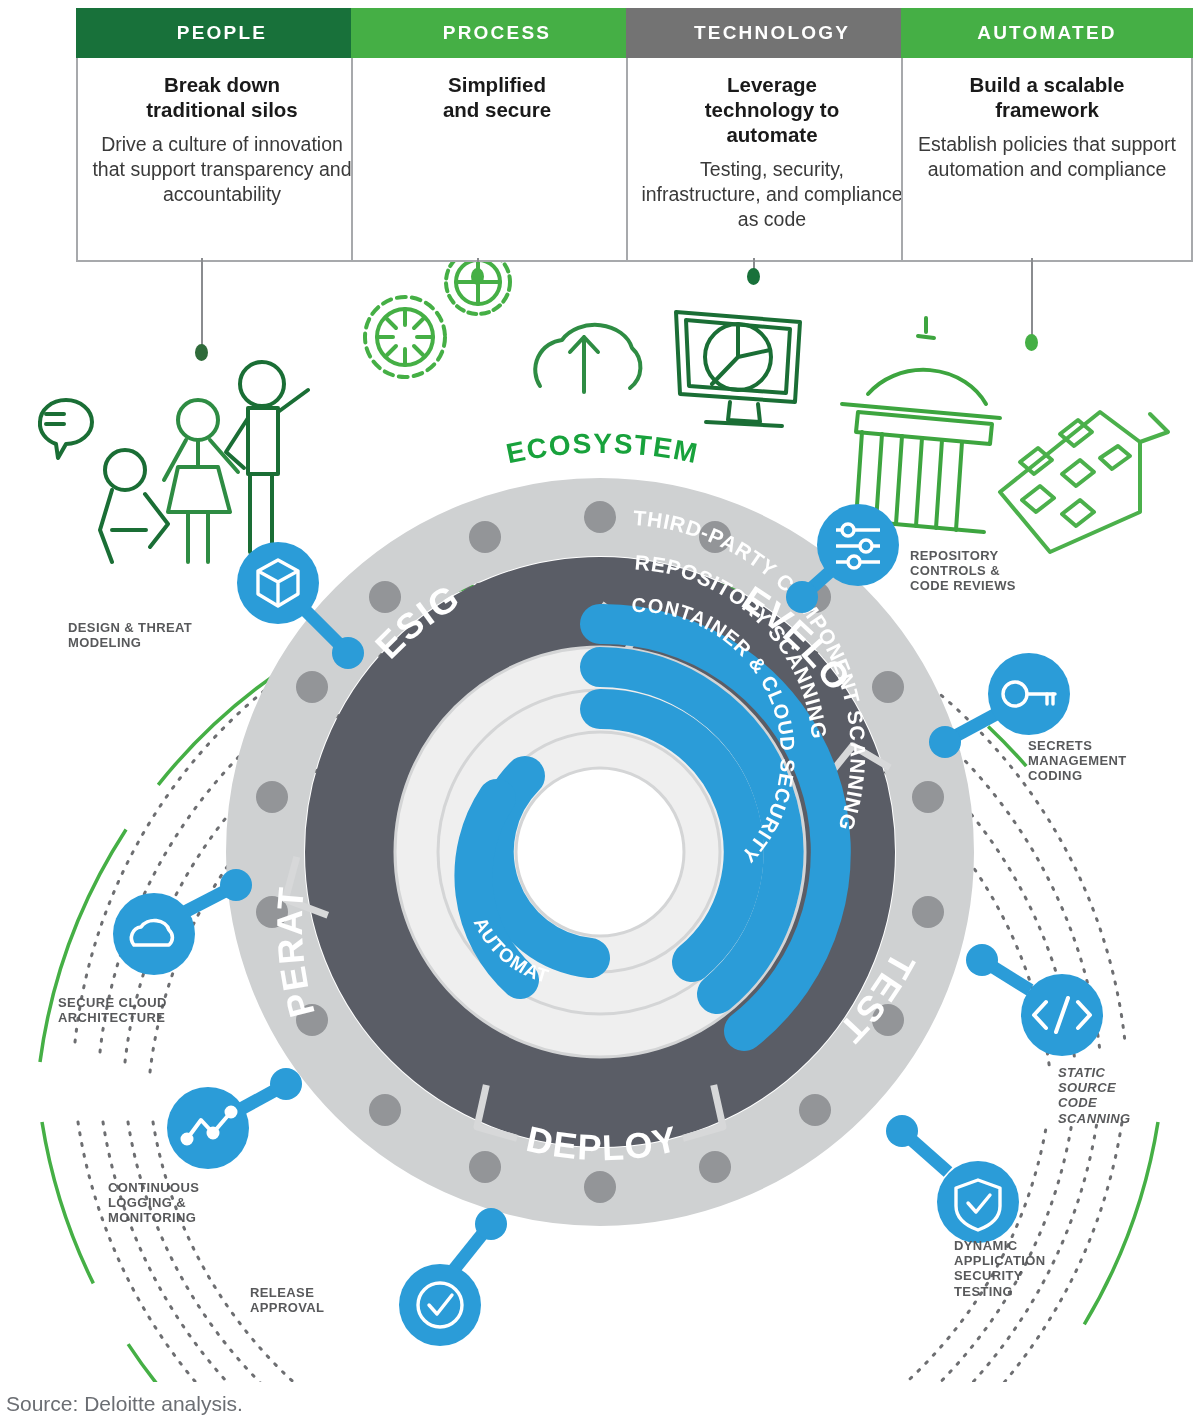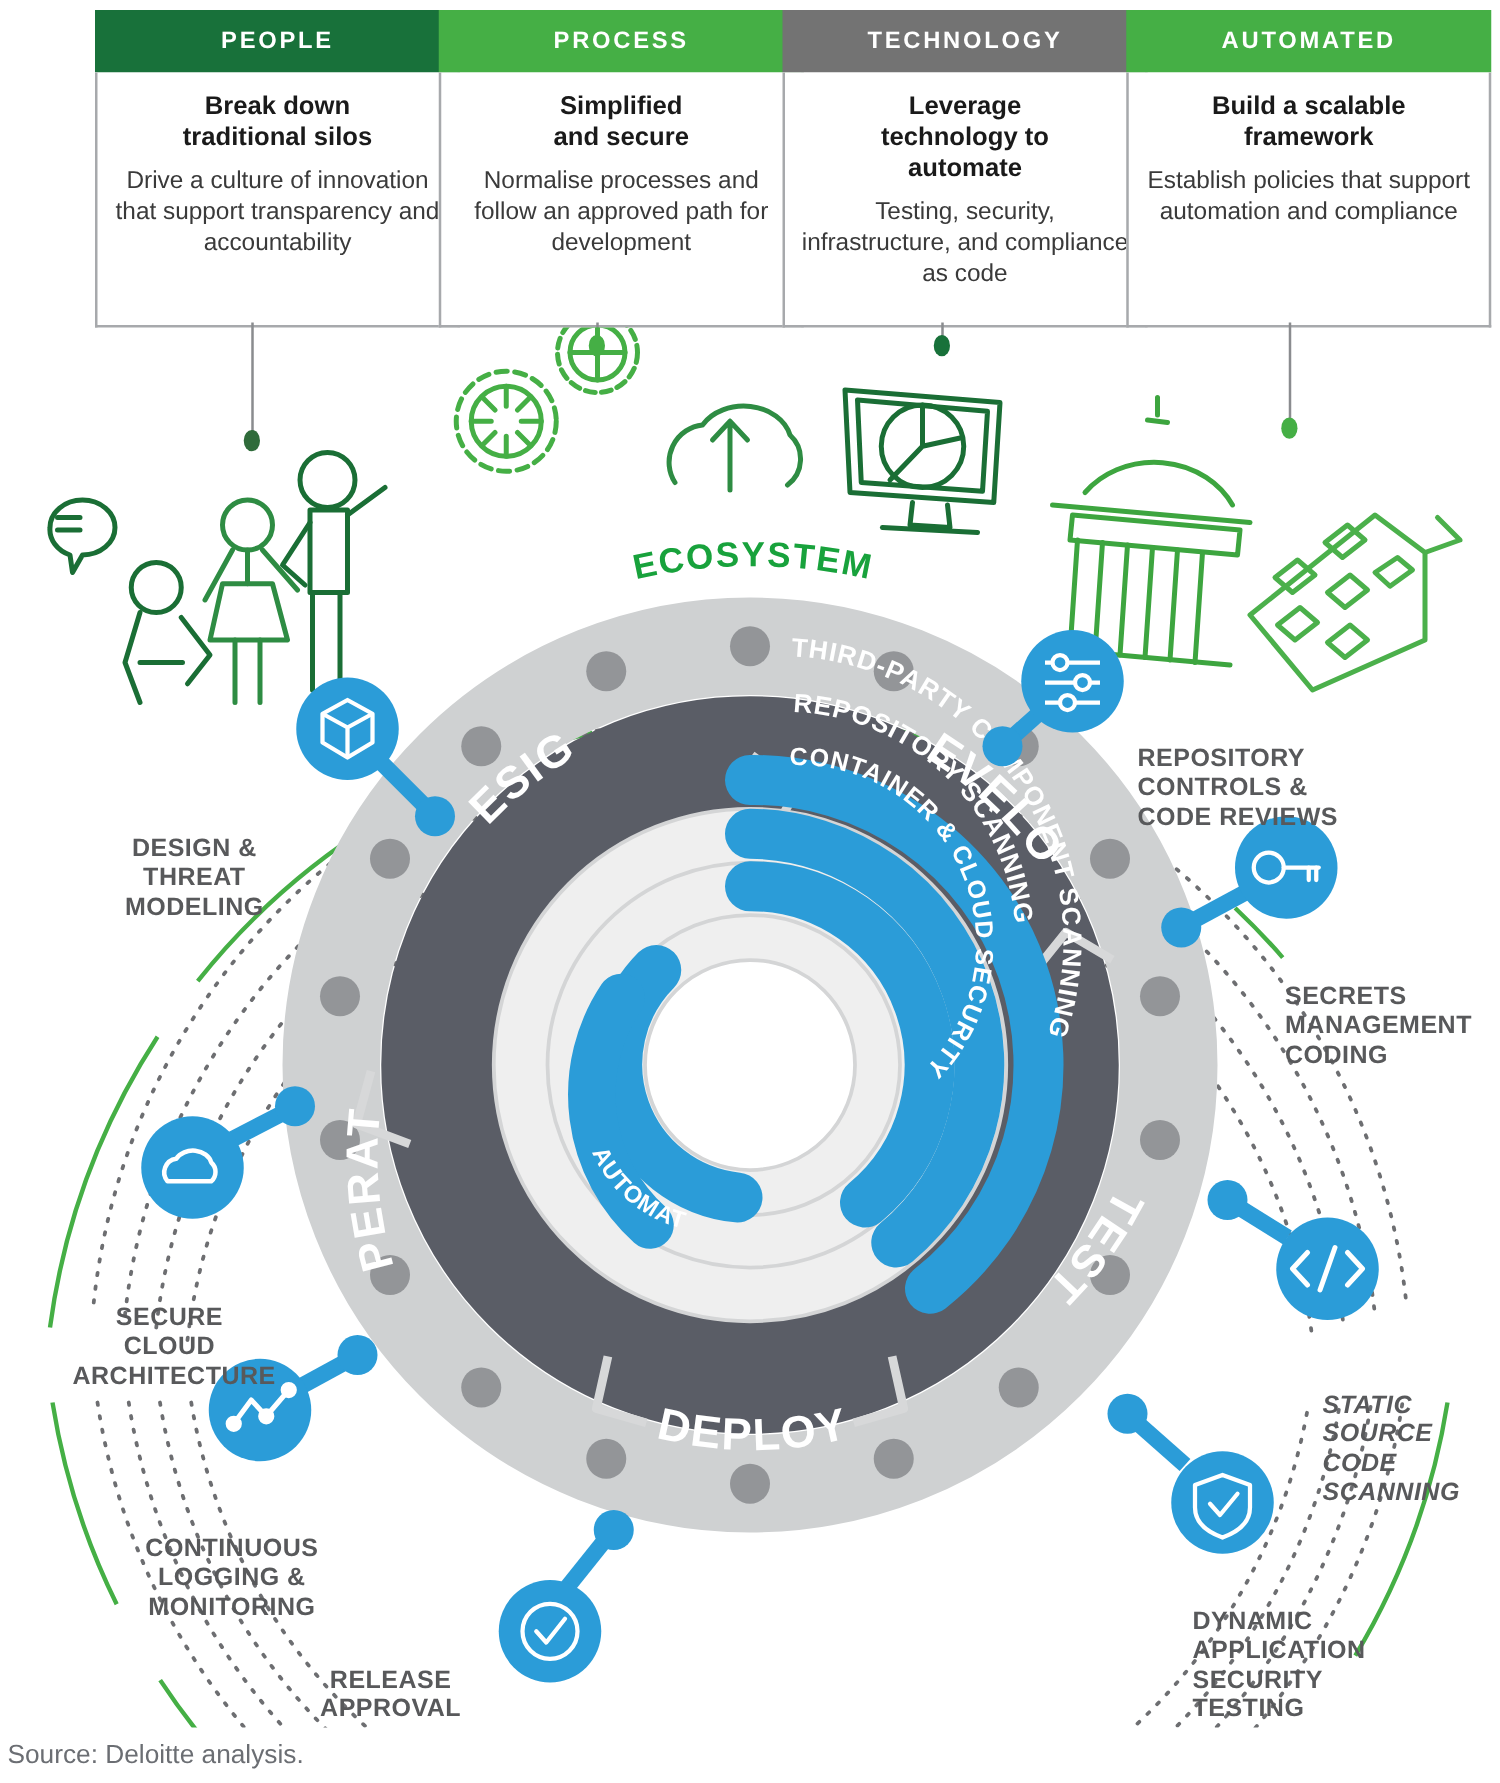--- a/index.html
+++ b/index.html
@@ -42,46 +42,45 @@
   #diagram { position: absolute; left: 0; top: 262px; width: 1200px; height: 1120px; }
 
   
   .source {
     position: absolute; left: 6px; top: 1392px;
     font-size: 21px; color: #6b6e73;
   }
 
   
   .callout-label {
-    position: absolute; font-size: 20px; font-weight: bold;
-    color: #58595b; letter-spacing: 0.4px; line-height: 1.17; margin-top: 48px;
+    position: absolute; font-size: 13px; font-weight: bold;
+    color: #58595b; letter-spacing: 0.4px; line-height: 1.17;
   }
   .ca-right { text-align: left; }
-  .ca-rightal { text-align: center; }
+  .ca-rightal { text-align: left; }
 </style>
 </head>
 <body>
 
 <div id="stage">
 
   <div class="pillars">
 
     <div class="pillar" style="left:76px;">
       <div class="pillar-head" style="background:#18713a">PEOPLE</div>
       <div class="pillar-body">
         <div class="pillar-title ml">Break down<br>traditional silos</div>
         <div class="pillar-desc">Drive a culture of innovation that support transparency and accountability</div>
       </div>
     </div>
 
     <div class="pillar" style="left:351px;">
       <div class="pillar-head" style="background:#45af45">PROCESS</div>
       <div class="pillar-body">
         <div class="pillar-title ml">Simplified<br>and secure</div>
-        <div class="pillar-desc">Normalise processes and follow an approved path for development</div>
       </div>
     </div>
 
     <div class="pillar" style="left:626px;">
       <div class="pillar-head" style="background:#737373">TECHNOLOGY</div>
       <div class="pillar-body">
         <div class="pillar-title ml">Leverage<br>technology to<br>automate</div>
         <div class="pillar-desc">Testing, security, infrastructure, and compliance as code</div>
       </div>
     </div>

